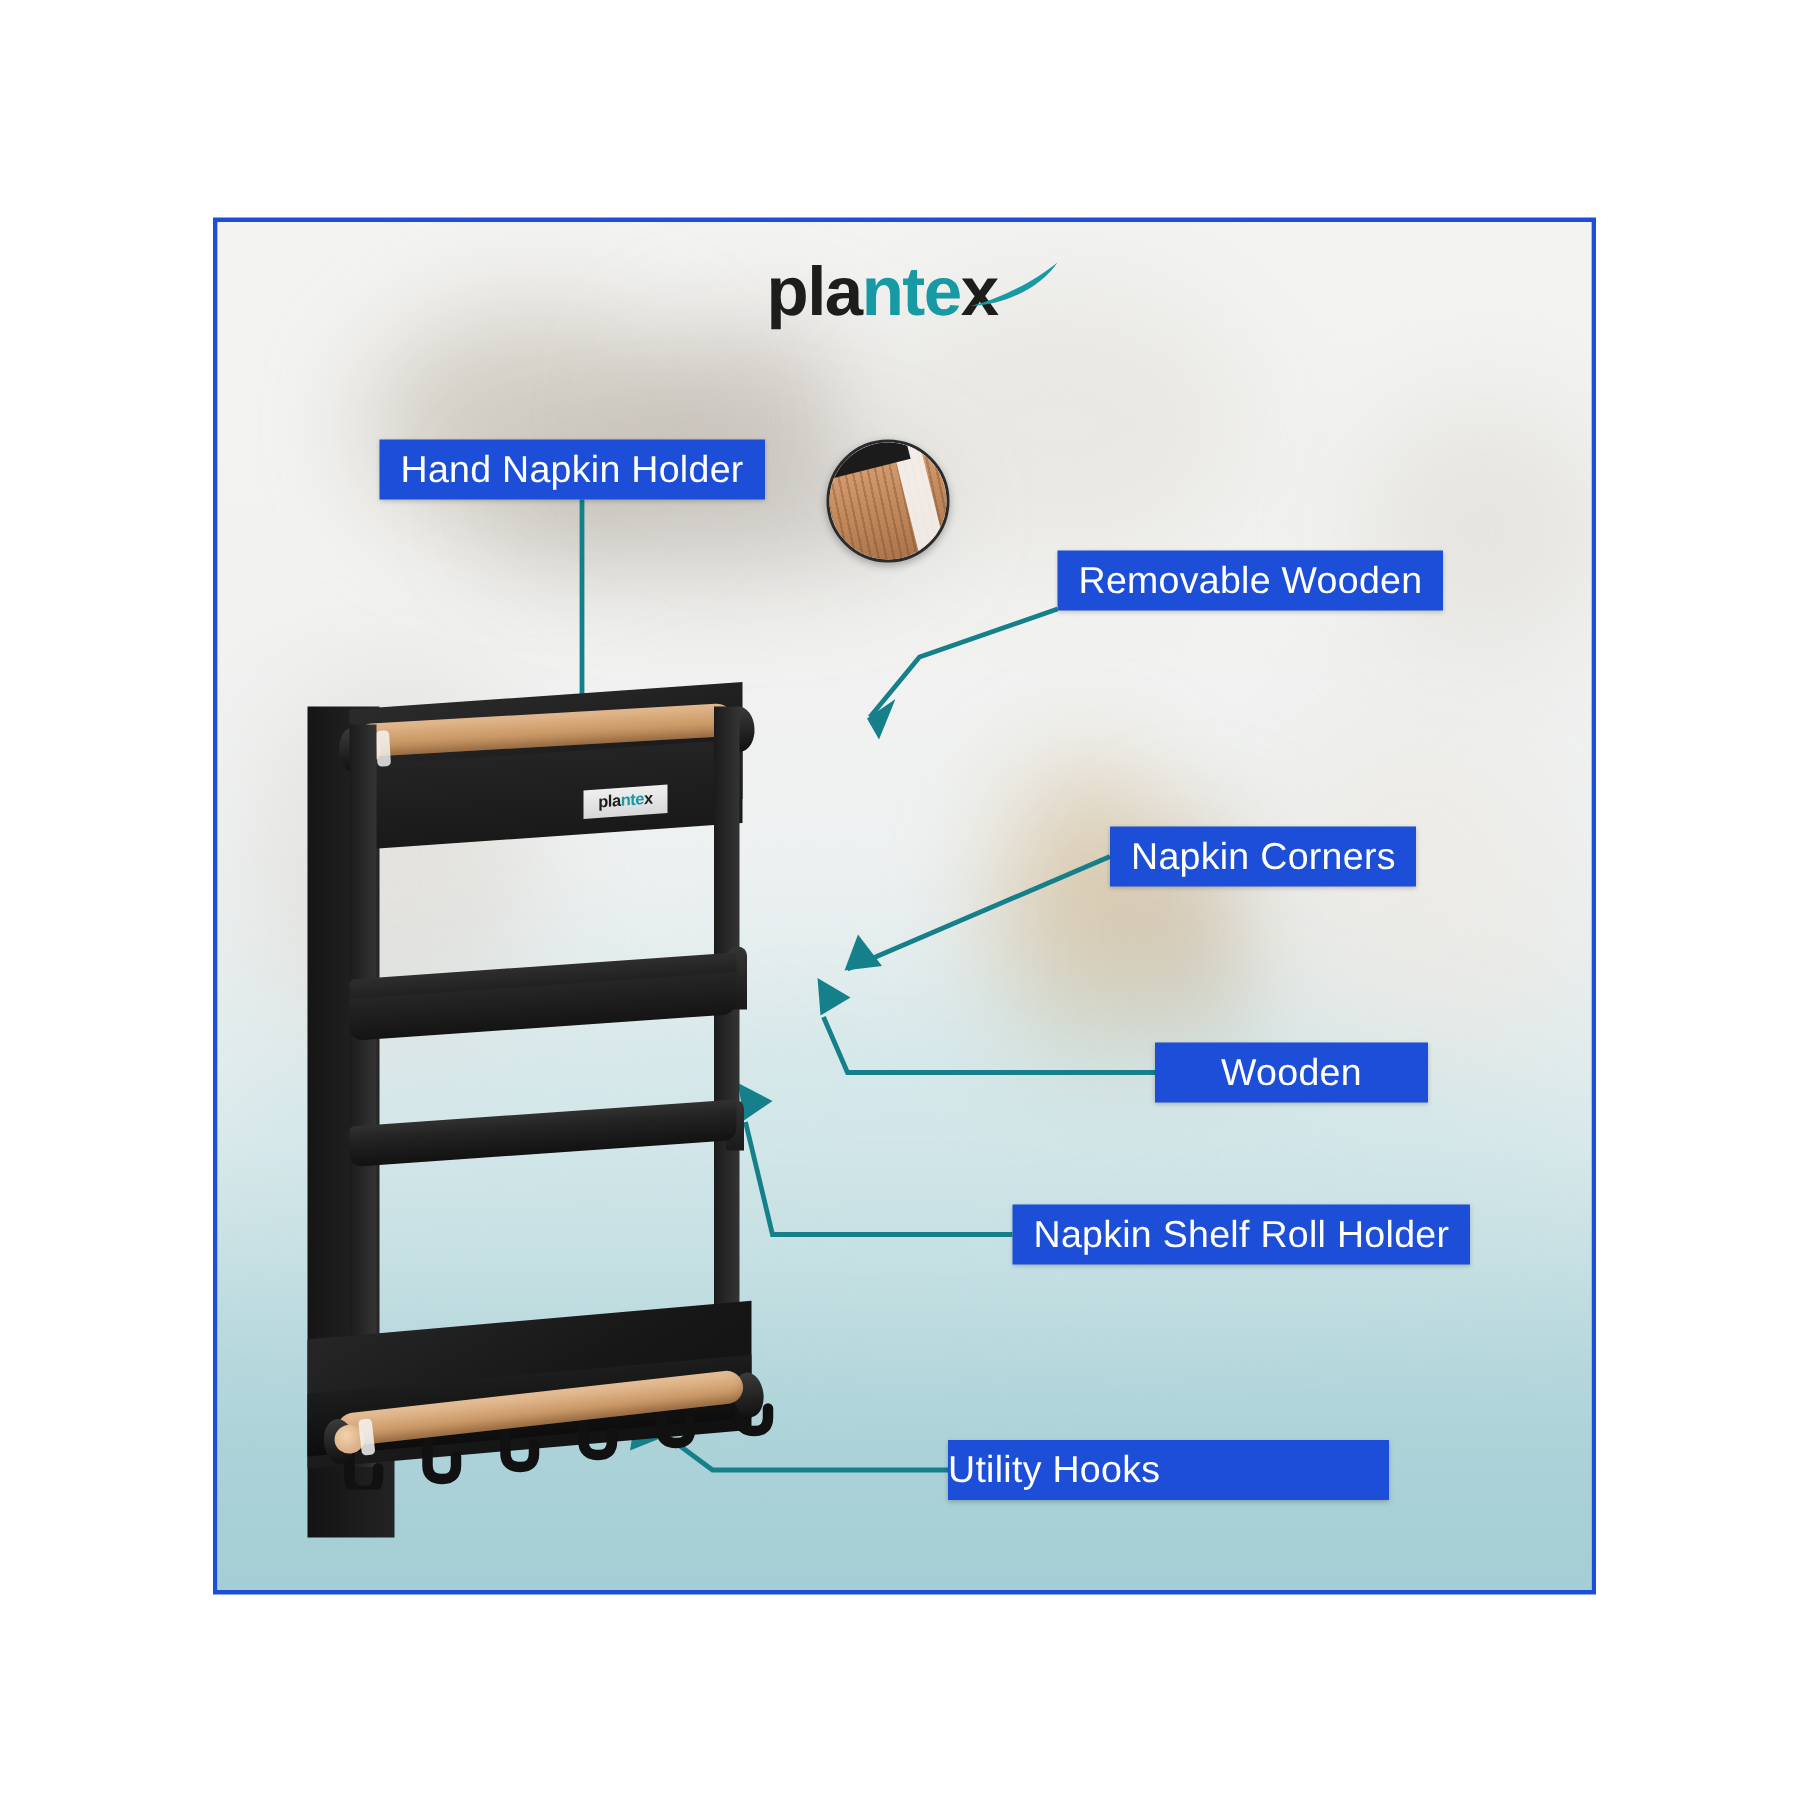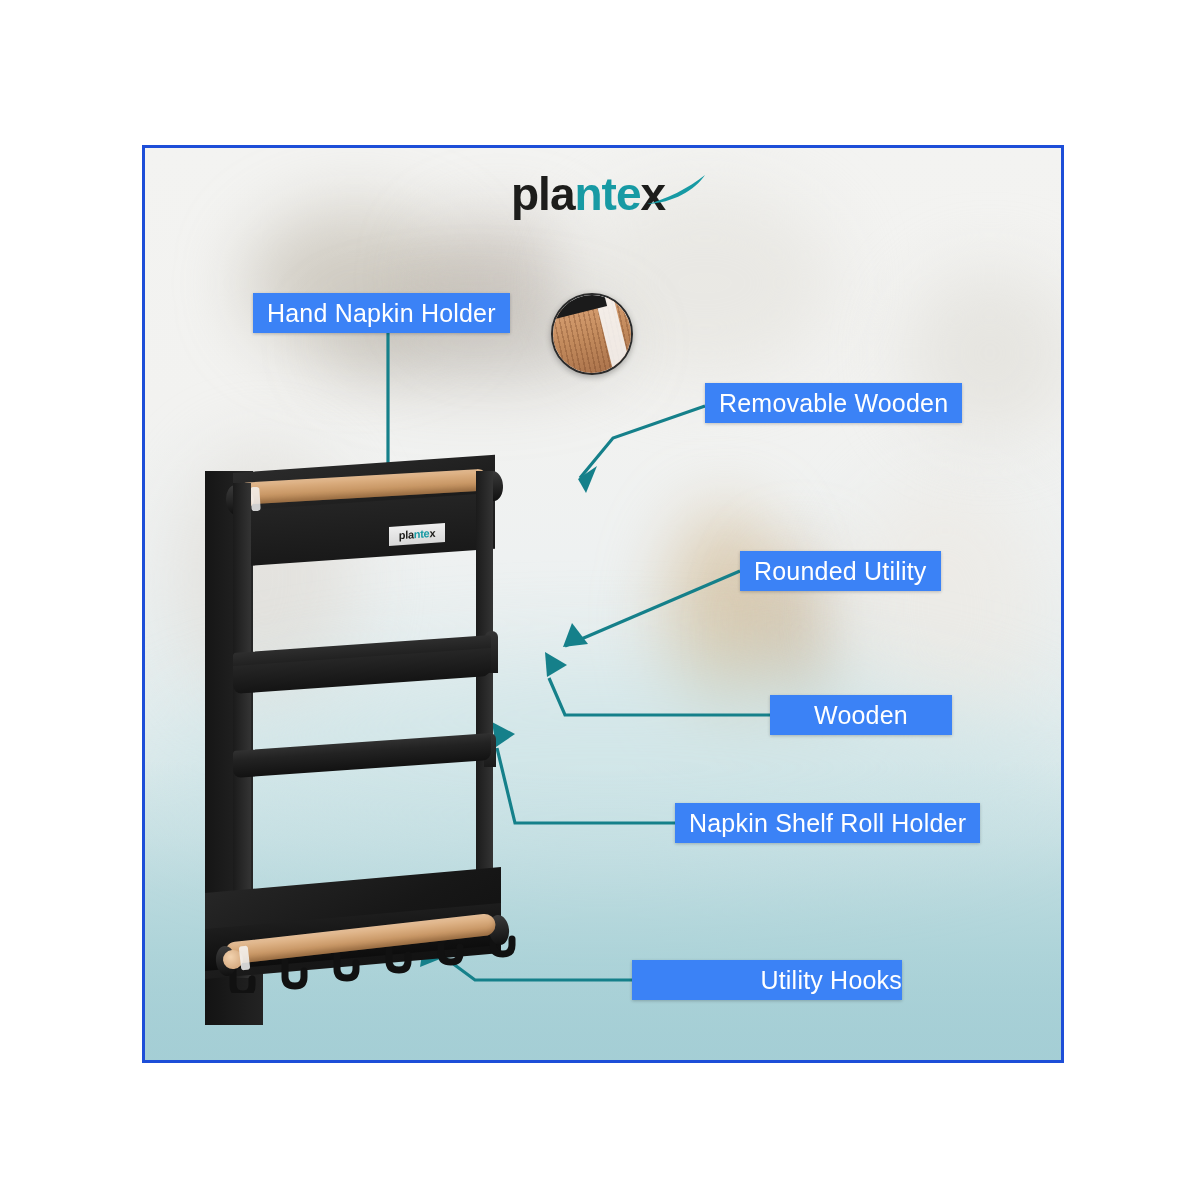--- a/index.html
+++ b/index.html
@@ -49,37 +49,37 @@
   }
   .logo .k{color:#1d1d1b;}
   .logo .t{color:#179aa4;}
   .logo .swoosh{
     position:absolute;right:-6px;top:6px;width:62px;height:34px;
   }
 
   
   .label{
     position:absolute;
-    background:#3b82f6;
+    background:#1d4ed8;
     color:#ffffff;
     font-size:25px;
     line-height:40px;
     height:40px;
     padding:0 14px;
     white-space:nowrap;
     box-shadow:0 1px 3px rgba(0,0,0,.22);
     font-weight:400;
     letter-spacing:.2px;
   }
   .lbl-napkin{left:108px;top:145px;}
-  .lbl-wooden{left:560px;top:235px;text-align:right;}
+  .lbl-wooden{left:560px;top:219px;text-align:right;}
   .lbl-corners{left:595px;top:403px;}
   .lbl-shelf{left:625px;top:547px;width:182px;padding:0;text-align:center;}
   .lbl-roll{left:530px;top:655px;}
-  .lbl-hooks{left:487px;top:812px;width:270px;padding:0;text-align:right;}
+  .lbl-hooks{left:487px;top:812px;width:294px;padding:0;text-align:left;}
 
   
   .leaders{position:absolute;left:0;top:0;width:916px;height:912px;pointer-events:none;}
 
   
   .product{position:absolute;left:48px;top:315px;width:420px;height:530px;}
 
   
   .backplate{
     position:absolute;left:12px;top:8px;width:48px;height:490px;
@@ -337,19 +337,19 @@
 
     <div class="magnifier">
       <div class="mag-wall"></div>
       <div class="mag-wood"></div>
       <div class="mag-band"></div>
       <div class="mag-dark"></div>
     </div>
 
     <div class="label lbl-napkin">Hand Napkin Holder</div>
     <div class="label lbl-wooden">Removable Wooden</div>
-    <div class="label lbl-corners">Rounded Utility</div>
+    <div class="label lbl-corners">Napkin Corners</div>
     <div class="label lbl-shelf">Wooden</div>
     <div class="label lbl-roll">Napkin Shelf Roll Holder</div>
     <div class="label lbl-hooks">Utility Hooks</div>
 
   </div>
 </div>
 
 </body></html>

